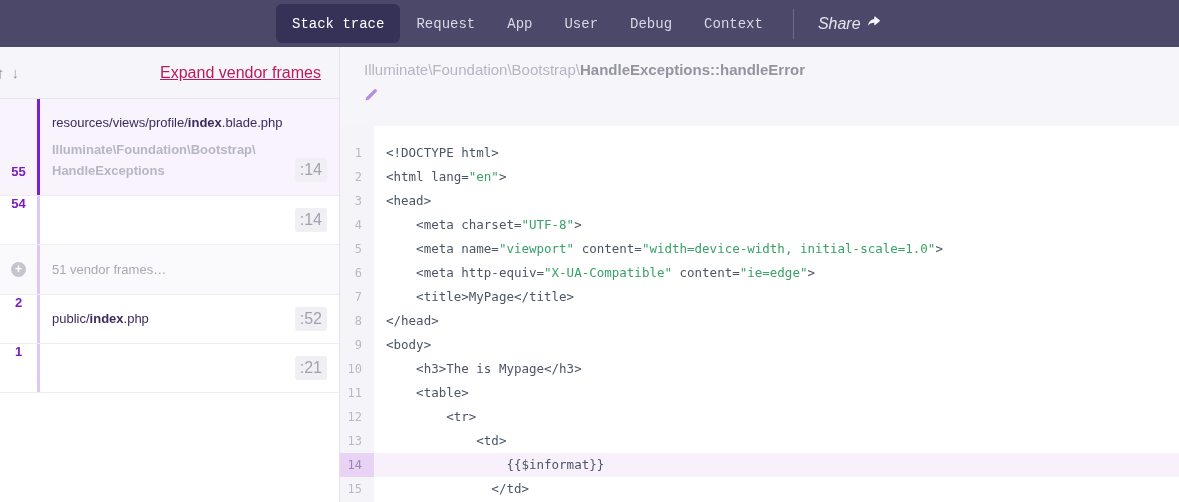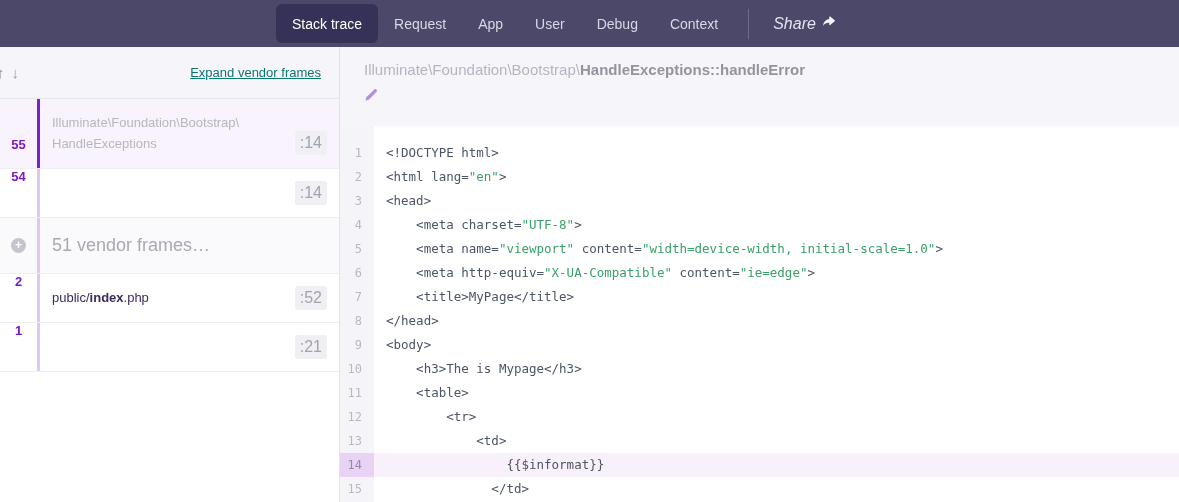--- a/index.html
+++ b/index.html
@@ -7,71 +7,71 @@
     font-family:"Liberation Sans", sans-serif; }
 
   .app { width:1179px; height:502px; display:flex; flex-direction:column; }
 
   
   .topbar { height:47px; flex:0 0 47px; background:var(--topbar-bg,#4b4869);
     display:flex; align-items:center; padding-left:276px; }
   .tabs { display:flex; align-items:center; height:100%; }
   .tab { height:100%; display:flex; align-items:center; padding:0 16px;
     background:none; border:none; color:#d8d8e6; font-size:14px;
-    font-family:Liberation Sans, sans-serif; cursor:pointer;justify-content:flex-end; }
+    font-family:Liberation Mono, monospace; cursor:pointer;justify-content:flex-end; }
   .tab.active { background:var(--topbar-active-bg,#363157); height:39px;
     border-radius:6px; color:#ffffff; }
   .topbar-divider { width:1px; height:30px; background:#6e6b8c; margin:0 14px; }
   .share-btn { display:flex; align-items:center; gap:4px; background:none;
     border:none; color:#e4e4ef; font-size:16px; font-family:inherit; cursor:pointer;
     padding:0 10px;font-style:italic; }
   .share-icon { width:17px; height:17px; color:#f4f4fa; }
 
   
   .content { flex:1; display:flex; min-height:0; }
 
   
   .sidebar { flex:0 0 340px; width:340px; background:#fff;
     border-right:1px solid #e3e3ea; display:flex; flex-direction:column; }
   .sidebar-header { height:52px; flex:0 0 52px; background:var(--page-bg,#f6f6fa);
     border-bottom:1px solid #e6e6ec; display:flex; align-items:center;
     padding-right:18px; }
   .nav-arrows { display:flex; gap:7px; color:#9a9aa8; font-size:15px;
     margin-left:-3px; }
   .nav-arrow { cursor:pointer; }
-  .expand-link { margin-left:auto; color:#0f766e; font-size:13px;
+  .expand-link { margin-left:auto; color:#be185d; font-size:16px;
     text-decoration:underline; cursor:pointer; }
 
   .frame { display:flex; border-bottom:1px solid #ededf2; background:#fff;
     cursor:pointer; }
   .frame.active { background:#f8f3fc; }
   .num-col { flex:0 0 37px; display:flex; justify-content:center;
     align-items:flex-start; color:var(--number-purple,#7a1bbd); font-size:13px;
     font-weight:600; }
   .frame.active .num-col { align-items:flex-end; padding-bottom:16px; }
   .accent { flex:0 0 3px; background:var(--accent-light,#ddc7f3); }
   .frame.active .accent { background:var(--accent-purple,#7c1fd1); }
   .frame-content { flex:1; min-width:0; padding:12px; display:flex;
     flex-direction:column; gap:9px; }
   .frame.active .frame-content { padding:14px 12px 13px; }
   .top-row { display:flex; align-items:center; min-height:18px; }
   .file { color:#3d2b5e; font-size:13px; }
   .file b { font-weight:700; }
   .meta-row { display:flex; align-items:flex-end; }
-  .cls { color:#b7b7c4; font-size:13px; line-height:1.6; max-width:237px; }
+  .cls { color:#b7b7c4; font-size:13px; line-height:1.6; max-width:237px;font-weight:bold; }
   .badge { margin-left:auto; background:#efeff4; color:#a3a3af; font-size:16px;
     padding:2px 5px; border-radius:3px; line-height:1.25; flex:0 0 auto; }
 
   .vendor { display:flex; border-bottom:1px solid #ededf2; background:#fafafc;
     cursor:pointer; }
   .vendor .num-col { align-items:center; }
   .plus-icon { width:15px; height:15px; border-radius:50%; background:#c5c5cf;
     color:#fff; font-size:12px; line-height:15px; text-align:center;
     font-weight:700; display:block; }
-  .vendor-label { color:#a9a9b4; font-size:18px; padding:17px 12px; }
+  .vendor-label { color:#a9a9b4; font-size:13px; padding:17px 12px; }
 
   
   .main { flex:1; min-width:0; display:flex; flex-direction:column;
     background:var(--page-bg,#f6f6fa); }
   .main-header { flex:0 0 79px; height:79px; padding:14px 24px 0; }
   .method-line { font-size:15px; color:#b5b5c2; margin-bottom:9px;
     white-space:nowrap; overflow:hidden; }
   .method-name { color:#94949f; font-weight:700; }
   .file-line { font-size:15px; color:#35353f; display:flex; align-items:center;
     gap:9px; }
@@ -136,20 +136,24 @@
         </div>
         <a class="expand-link">Expand vendor frames</a>
       </div>
       <div class="frames">
           <div class="frame active">
     <div class="num-col">
               <span>55</span>
             </div>
     <div class="accent"></div>
     <div class="frame-content">
+      <div class="top-row">
+        <span class="file"><span>resources/views/profile/</span><b>index</b><span>.blade.php</span></span>
+
+      </div>
       <div class="meta-row">
         <span class="cls">Illuminate\<wbr>Foundation\<wbr>Bootstrap\<wbr>HandleExceptions</span>
         <span class="badge">:14</span>
       </div>
     </div>
   </div>
           <div class="frame">
     <div class="num-col">
               <span>54</span>
             </div>

